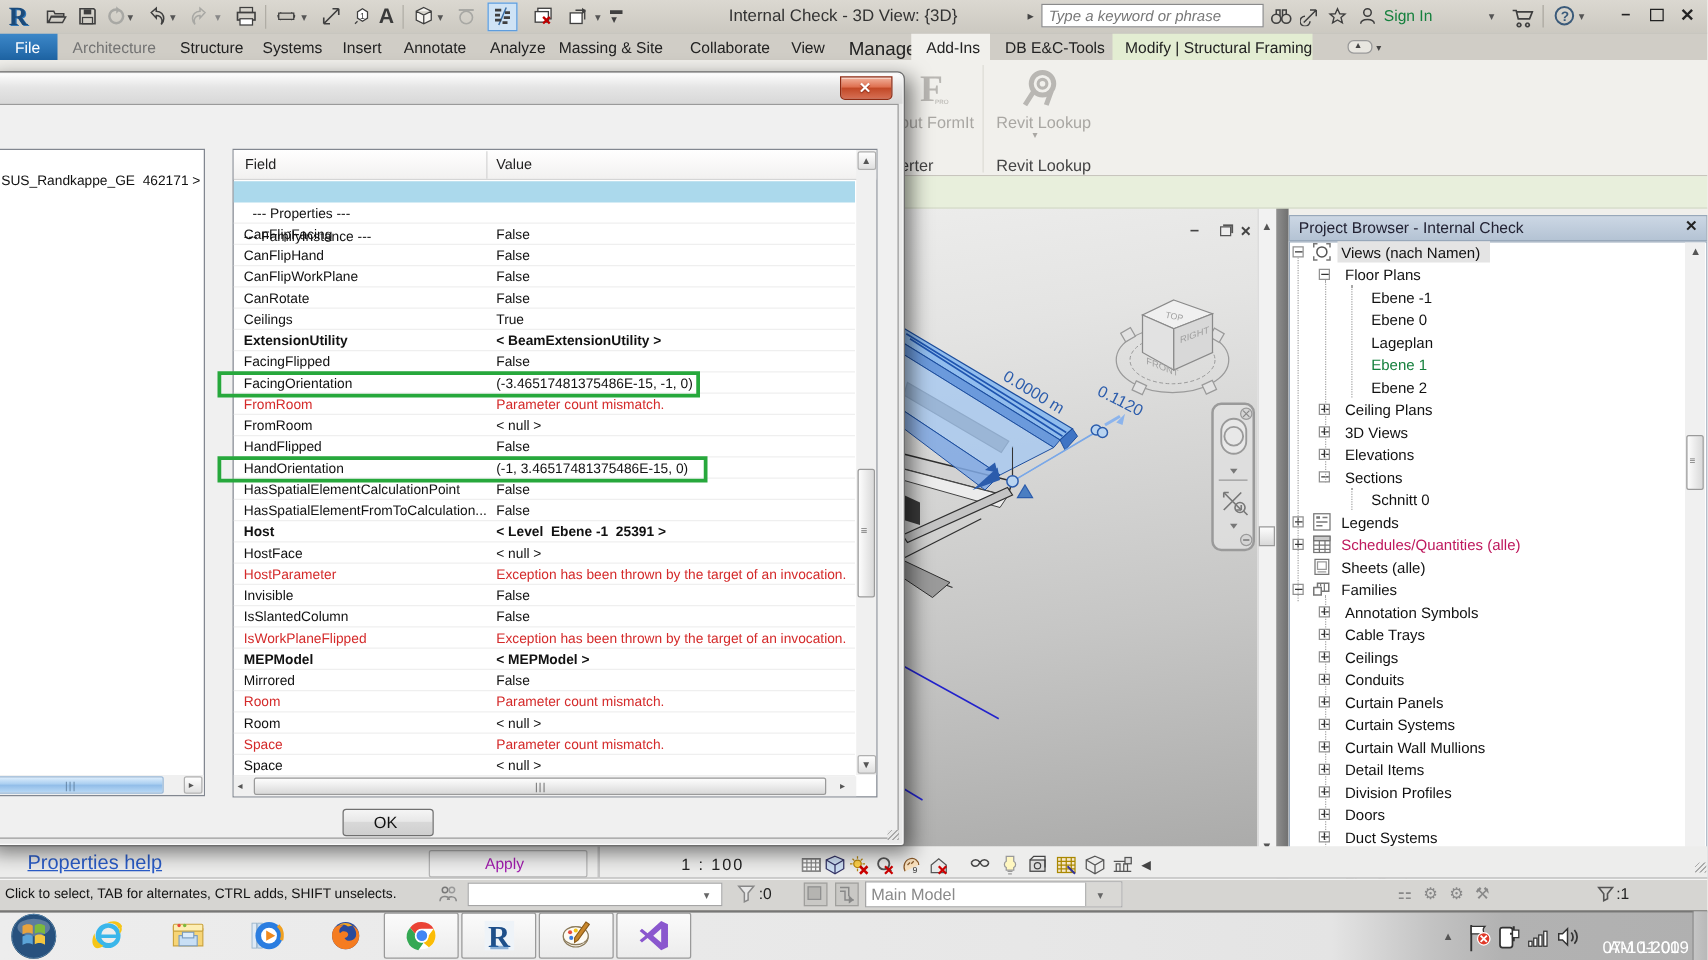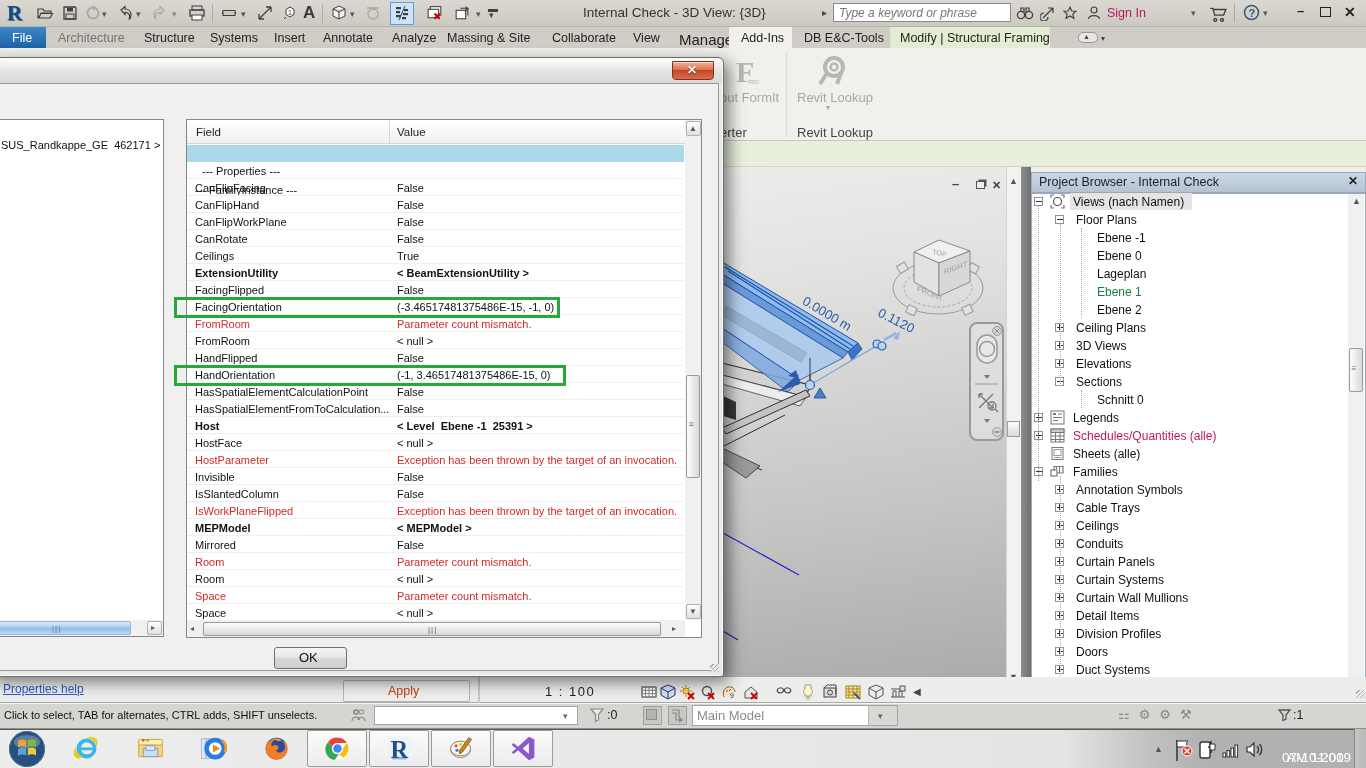--- a/index.html
+++ b/index.html
@@ -99,21 +99,21 @@
 <svg class="abs" style="left:1040px;top:5px;" width="16" height="16" viewBox="0 0 16 16">
     <path d="M3 13 L13 3 M13 3 L13 8 M13 3 L8 3 M4 8 a4 4 0 1 0 4 4" fill="none" stroke="#3f3f3f" stroke-width="1.2"></path>
   </svg>
 <svg class="abs" style="left:1062px;top:5px;" width="16" height="16" viewBox="0 0 16 16">
     <path d="M8 2 L9.8 6 L14 6.3 L10.8 9 L11.9 13.3 L8 11 L4.1 13.3 L5.2 9 L2 6.3 L6.2 6 Z" fill="none" stroke="#3f3f3f" stroke-width="1.1"></path>
   </svg>
 <svg class="abs" style="left:1086px;top:5px;" width="16" height="16" viewBox="0 0 16 16">
     <circle cx="8" cy="5" r="3" fill="none" stroke="#3f3f3f" stroke-width="1.2"></circle>
     <path d="M2.5 14 C3 9.5 13 9.5 13.5 14" fill="none" stroke="#3f3f3f" stroke-width="1.2"></path>
   </svg>
-<div class="txt" style="left:1107px;top:6px;font-size:12.5px;color:#be185d;">Sign In</div>
+<div class="txt" style="left:1107px;top:6px;font-size:12.5px;color:#15803d;">Sign In</div>
 <div class="txt" style="left:1191px;top:8px;font-size:9px;color:#555;">▾</div>
 <svg class="abs" style="left:1209px;top:5px;" width="18" height="18" viewBox="0 0 16 16">
     <path d="M1 3 L3.5 3 L5 9 L13 9 L15 4 L4 4 M5.5 12 a1.3 1.3 0 1 0 .1 0 M11.5 12 a1.3 1.3 0 1 0 .1 0" fill="none" stroke="#3f3f3f" stroke-width="1.2"></path>
   </svg>
 <div class="abs" style="left:1234px;top:4px;width:1px;height:18px;background:#aaa79f;"></div>
 <svg class="abs" style="left:1243px;top:4px;" width="17" height="17" viewBox="0 0 17 17">
 <circle cx="8.5" cy="8.5" r="7" fill="none" stroke="#3a5a7a" stroke-width="1.6"></circle>
 <text x="5.5" y="12.5" font-size="11" font-weight="bold" fill="#3a5a7a">?</text>
 </svg>
 <div class="txt" style="left:1263px;top:8px;font-size:9px;color:#555;">▾</div>
@@ -361,23 +361,23 @@
 <div class="abs" style="left:1059px;top:684px;width:1px;height:6px;background:#333;"></div>
 <div class="txt" style="left:1076px;top:681px;font-size:12px;color:#111;">Ducts</div>
 <div class="abs" style="left:1038px;top:206px;width:1px;height:275px;border-left:1px dotted #a8a8a8;"></div>
 <div class="abs" style="left:1060px;top:224px;width:1px;height:162px;border-left:1px dotted #a8a8a8;"></div>
 <div class="abs" style="left:1060px;top:476px;width:1px;height:220px;border-left:1px dotted #a8a8a8;"></div>
 <div class="abs" style="left:1081px;top:228px;width:1px;height:90px;border-left:1px dotted #a8a8a8;"></div>
 <div class="abs" style="left:1081px;top:390px;width:1px;height:18px;border-left:1px dotted #a8a8a8;"></div>
 <div class="txt" style="left:1076px;top:699px;font-size:12px;color:#111;">Flex Ducts</div>
 <div class="abs" style="left:1031px;top:703px;width:335px;height:2px;background:#f0efeb;"></div>
 <div class="abs" style="left:0;top:677px;width:1366px;height:26px;background:#ededec;border-bottom:1px solid #a9a9a9;"></div>
-<div class="txt" style="left:3px;top:682px;font-size:12px;color:#2a5cc8;text-decoration:underline;">Properties help</div>
+<div class="txt" style="left:22px;top:682px;font-size:16px;color:#2a5cc8;text-decoration:underline;">Properties help</div>
 <div class="abs" style="left:343px;top:680px;width:127px;height:22px;background:#efefef;border:1px solid #b5b5b5;border-radius:2px;"></div>
-<div class="txt" style="left:388px;top:684px;font-size:12.5px;color:#c2410c;">Apply</div>
+<div class="txt" style="left:388px;top:684px;font-size:12.5px;color:#a21caf;">Apply</div>
 <div class="abs" style="left:478px;top:677px;width:2px;height:26px;background:#c6c6c6;"></div>
 <div class="txt" style="left:545px;top:684px;font-size:13px;color:#222;letter-spacing:1.5px;">1 : 100</div>
 <svg class="abs" style="left:641px;top:684px;" width="16" height="16" viewBox="0 0 16 16">
     <rect x="1" y="3" width="14" height="10" fill="#fff" stroke="#333"></rect>
     <path d="M1 3 h14 v10 h-14 Z M1 6.3 h14 M1 9.6 h14 M4.5 3 v10 M8 3 v10 M11.5 3 v10" stroke="#888" fill="none"></path>
   </svg>
 <svg class="abs" style="left:660px;top:684px;" width="16" height="16" viewBox="0 0 16 16">
     <path d="M8 1 L15 4 L15 11 L8 15 L1 11 L1 4 Z" fill="#cfe0f5" stroke="#336"></path>
     <path d="M1 4 L8 8 L15 4 M8 8 L8 15" stroke="#336" fill="none"></path>
   </svg>

